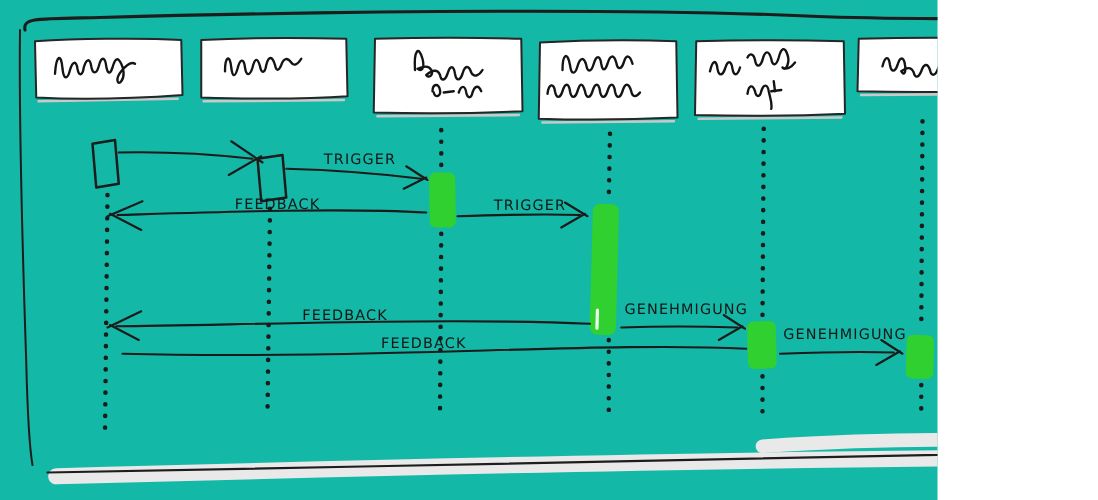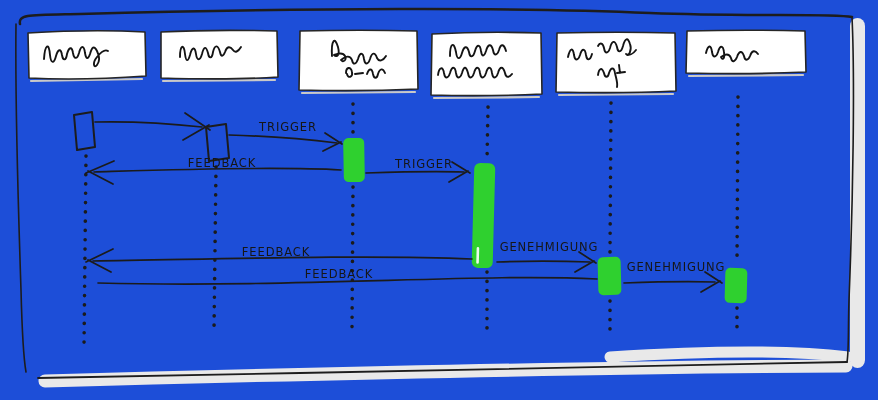--- a/index.html
+++ b/index.html
@@ -1,16 +1,16 @@
 <!DOCTYPE html>
 <html><head>
 <meta charset="utf-8">
 <style>
   html,body{margin:0;padding:0;background:#ffffff;}
-  .stage{position:relative;width:878px;height:400px;background:#1d4ed8;overflow:hidden;}
+  .stage{position:relative;width:750px;height:400px;background:#14b8a6;overflow:hidden;}
   svg{display:block;}
   .msg-label{
     font-family:"DejaVu Sans", sans-serif;
     font-size:11.5px;
     letter-spacing:.9px;
     fill:#161616;
   }
   .ink{stroke:#1c1c1c;fill:none;stroke-linecap:round;stroke-linejoin:round;}
   .scribble{stroke:#141414;stroke-width:1.9;fill:none;stroke-linecap:round;stroke-linejoin:round;}
   .boxline{stroke:#262626;stroke-width:1.6;fill:#ffffff;stroke-linejoin:round;}

